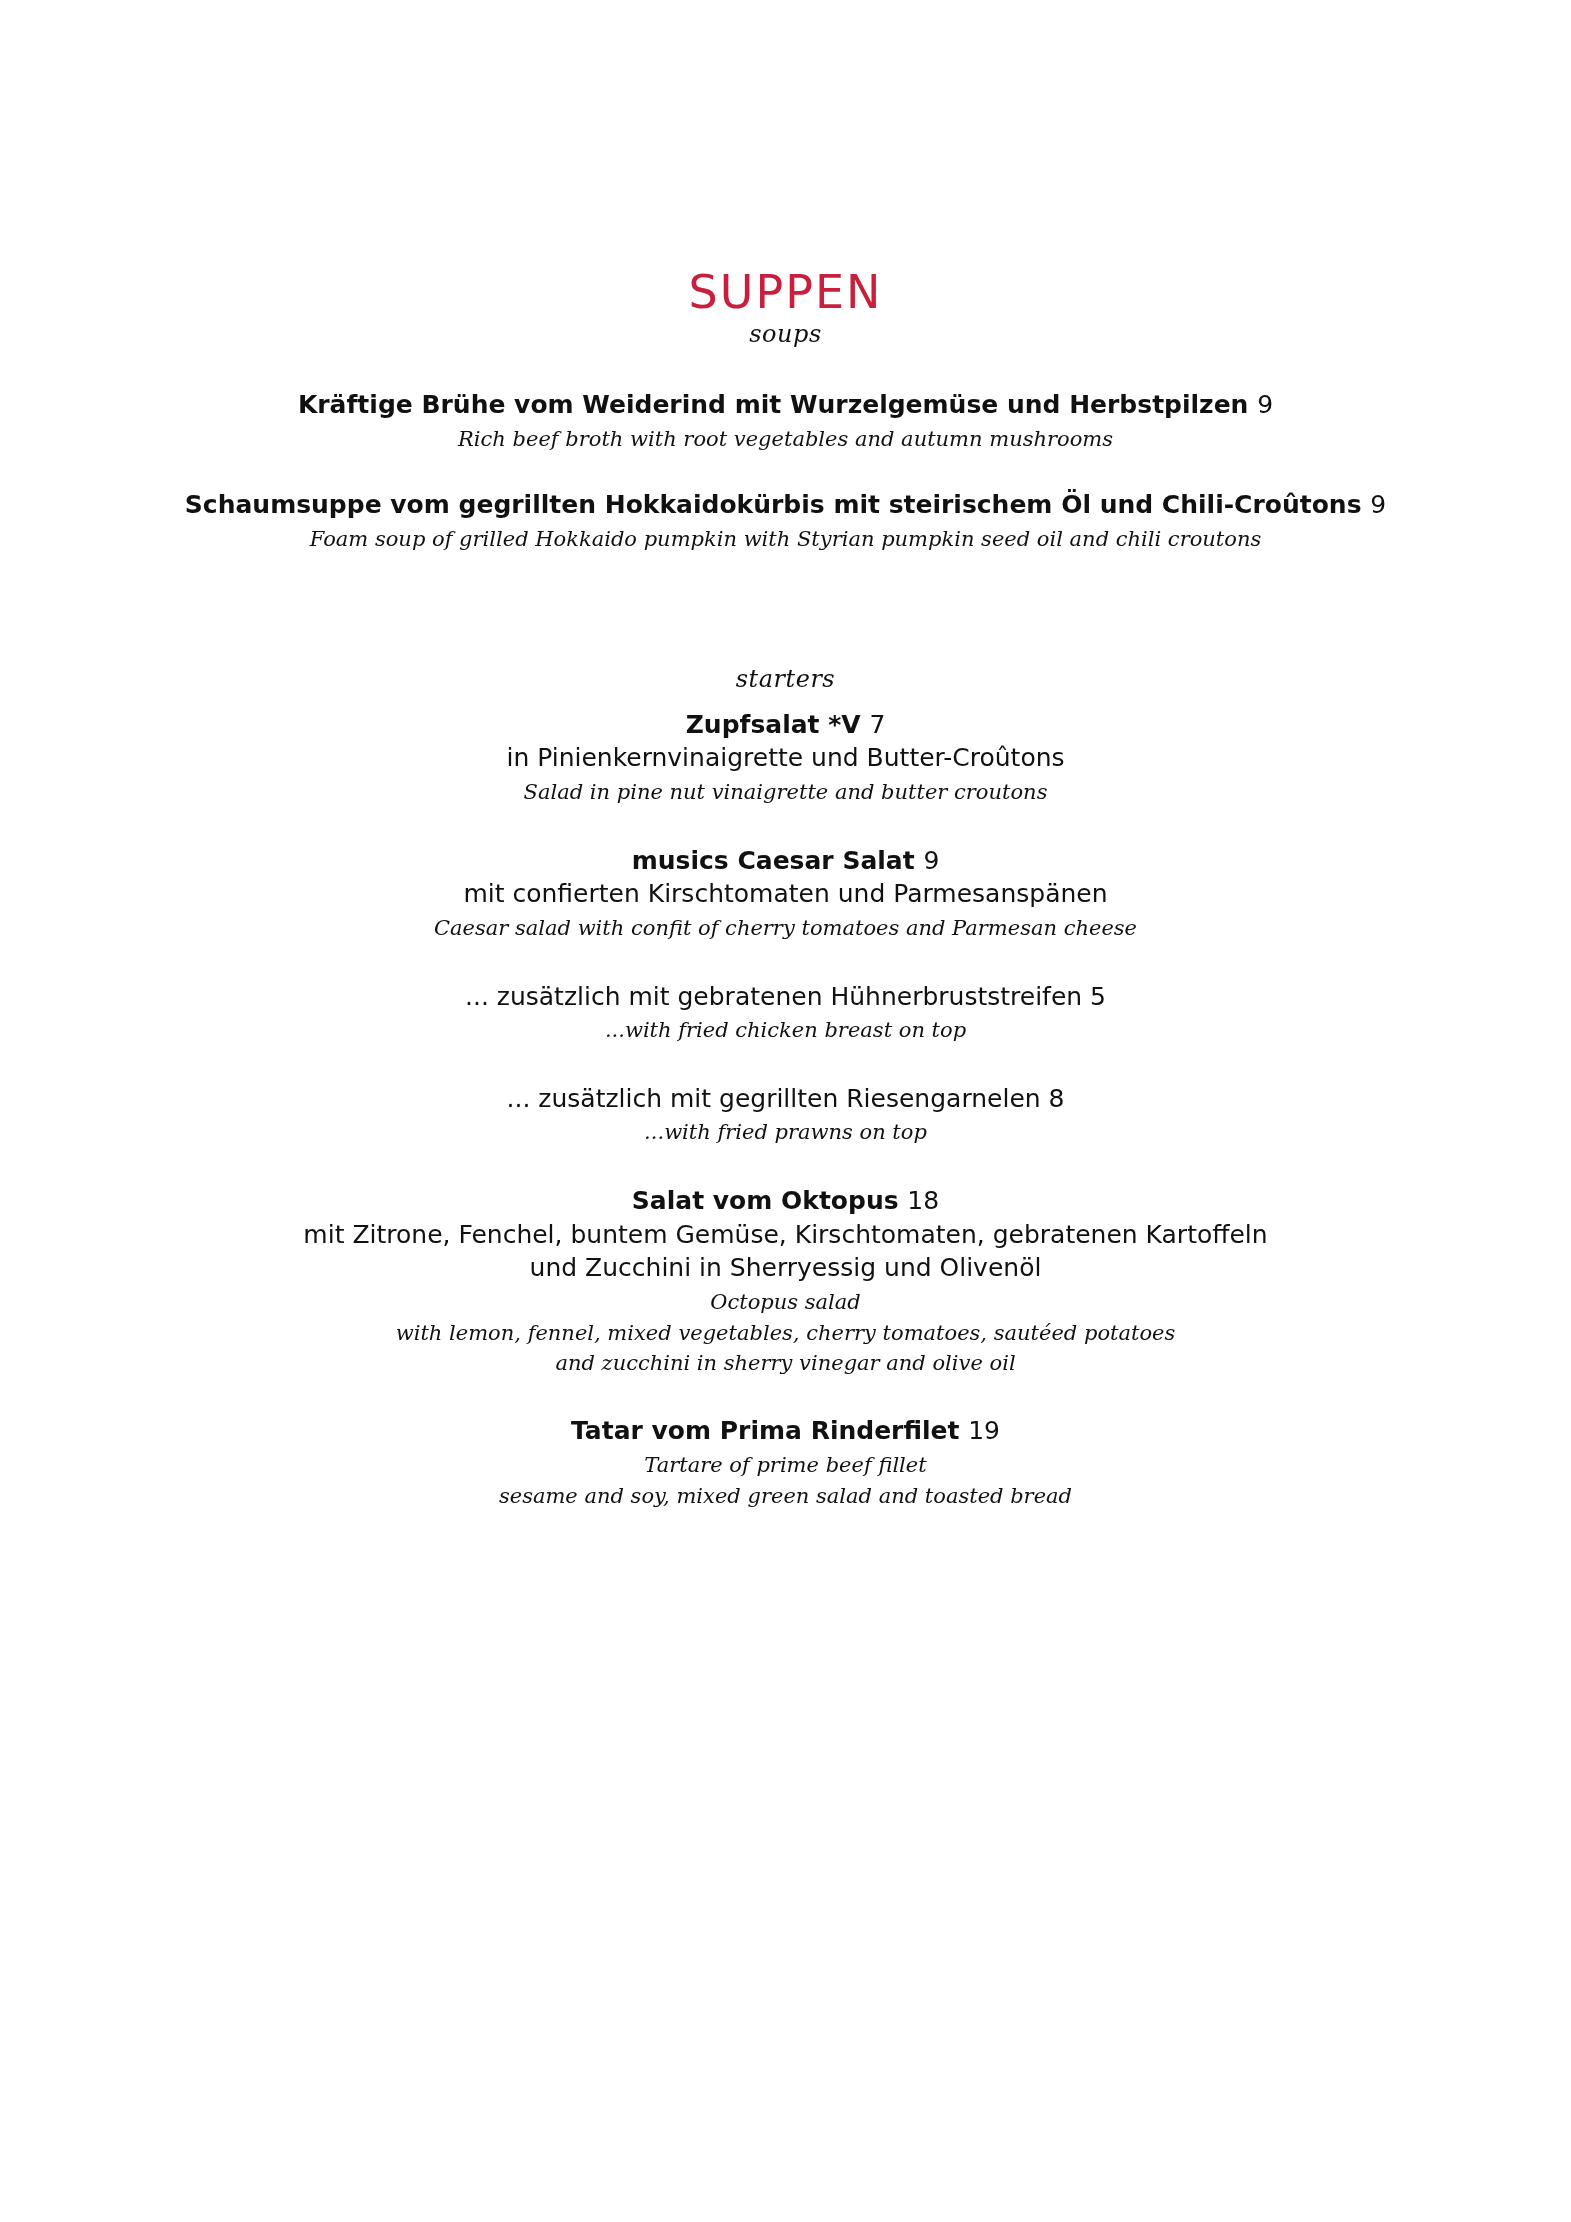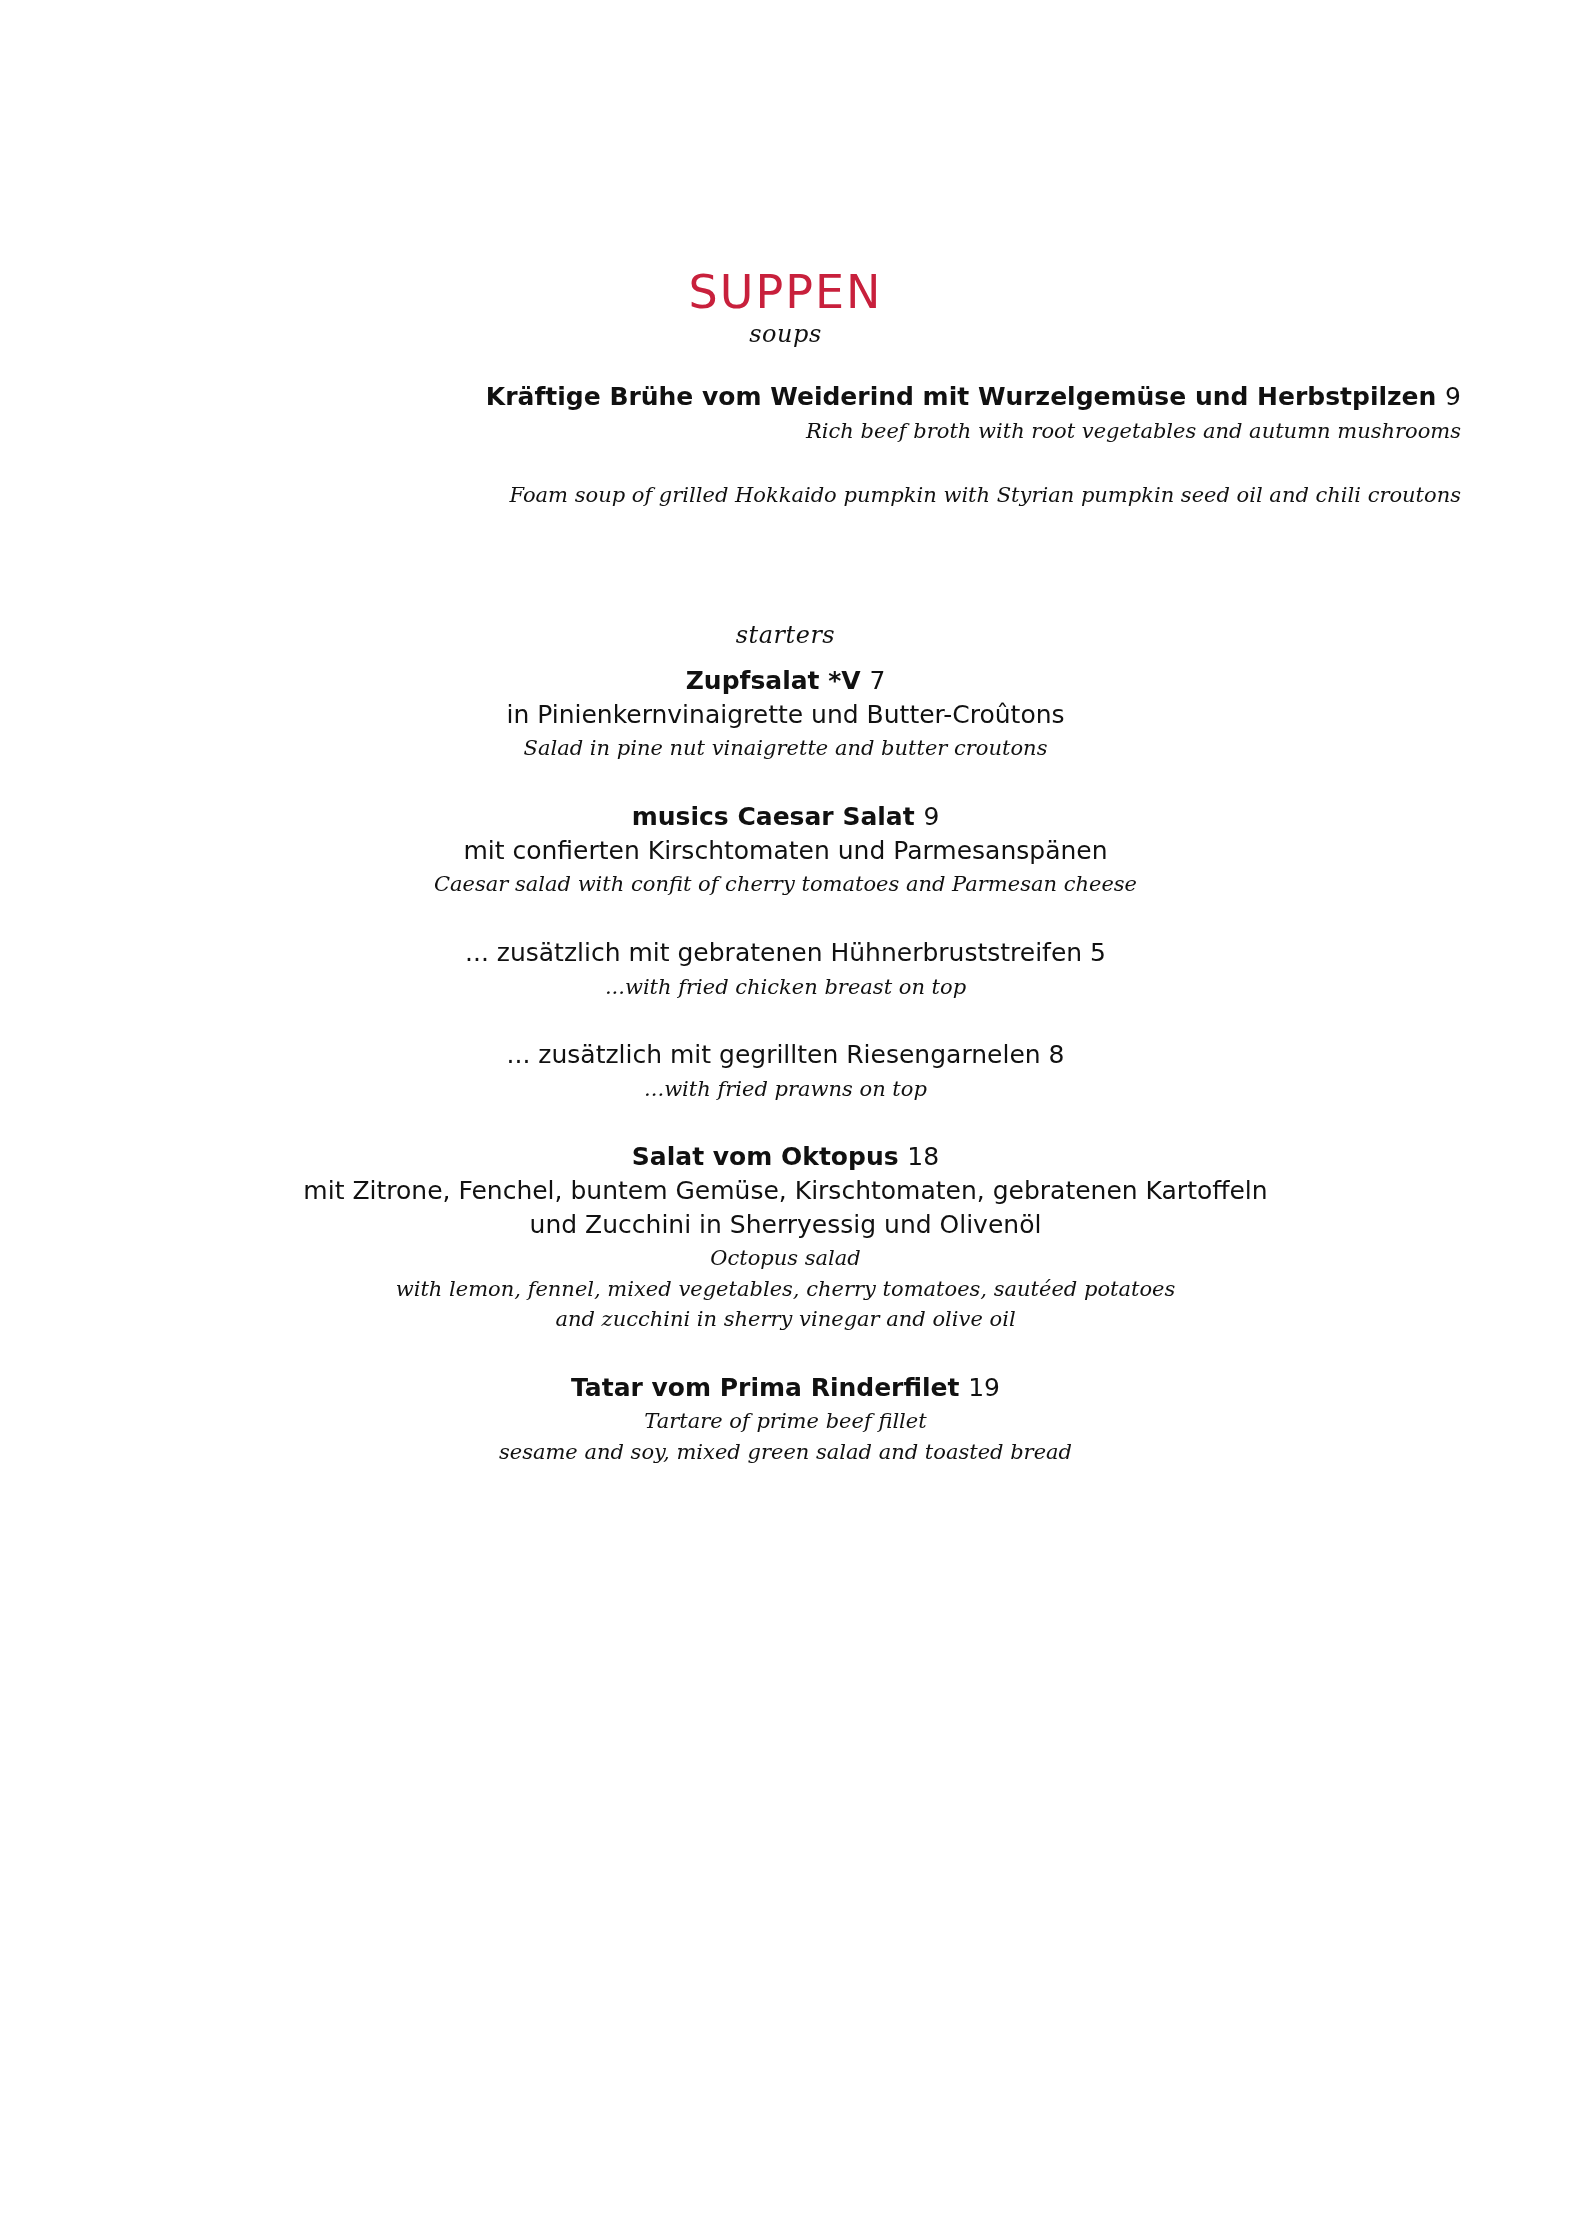--- a/index.html
+++ b/index.html
@@ -71,21 +71,21 @@
     font-family: "DejaVu Serif", serif;
     font-style: italic;
     font-size: 21px;
     line-height: 1.45;
     color: #111111;
     margin-top: 2px;
   }
 
   
   #suppen-block { margin-top: 268px; }
-  #suppen-block .items { margin-top: 32px; text-align: right; }
+  #suppen-block .items { margin-top: 40px; }
   #suppen-block .item { margin-bottom: 34px; }
 
   #vorspeisen-block { margin-top: 110px; }
   #vorspeisen-block .items { margin-top: 15px; }
   #vorspeisen-block .item { margin-bottom: 36px; }
 </style>
 </head>
 <body>
 
 <div class="page">
@@ -98,20 +98,24 @@
 
       <div class="item">
         <div class="item-name">
           <span>Kräftige Brühe vom Weiderind mit Wurzelgemüse und Herbstpilzen</span>
           <span class="price">9</span>
         </div>
         <div class="item-desc-en">Rich beef broth with root vegetables and autumn mushrooms</div>
       </div>
 
       <div class="item">
+        <div class="item-name">
+          <span>Schaumsuppe vom gegrillten Hokkaidokürbis mit steirischem Öl und Chili-Croûtons</span>
+          <span class="price">9</span>
+        </div>
         <div class="item-desc-en">Foam soup of grilled Hokkaido pumpkin with Styrian pumpkin seed oil and chili croutons</div>
       </div>
 
     </div>
   </div>
 
   <div class="section" id="vorspeisen-block">
     <div class="section-subtitle">starters</div>
 
     <div class="items">

